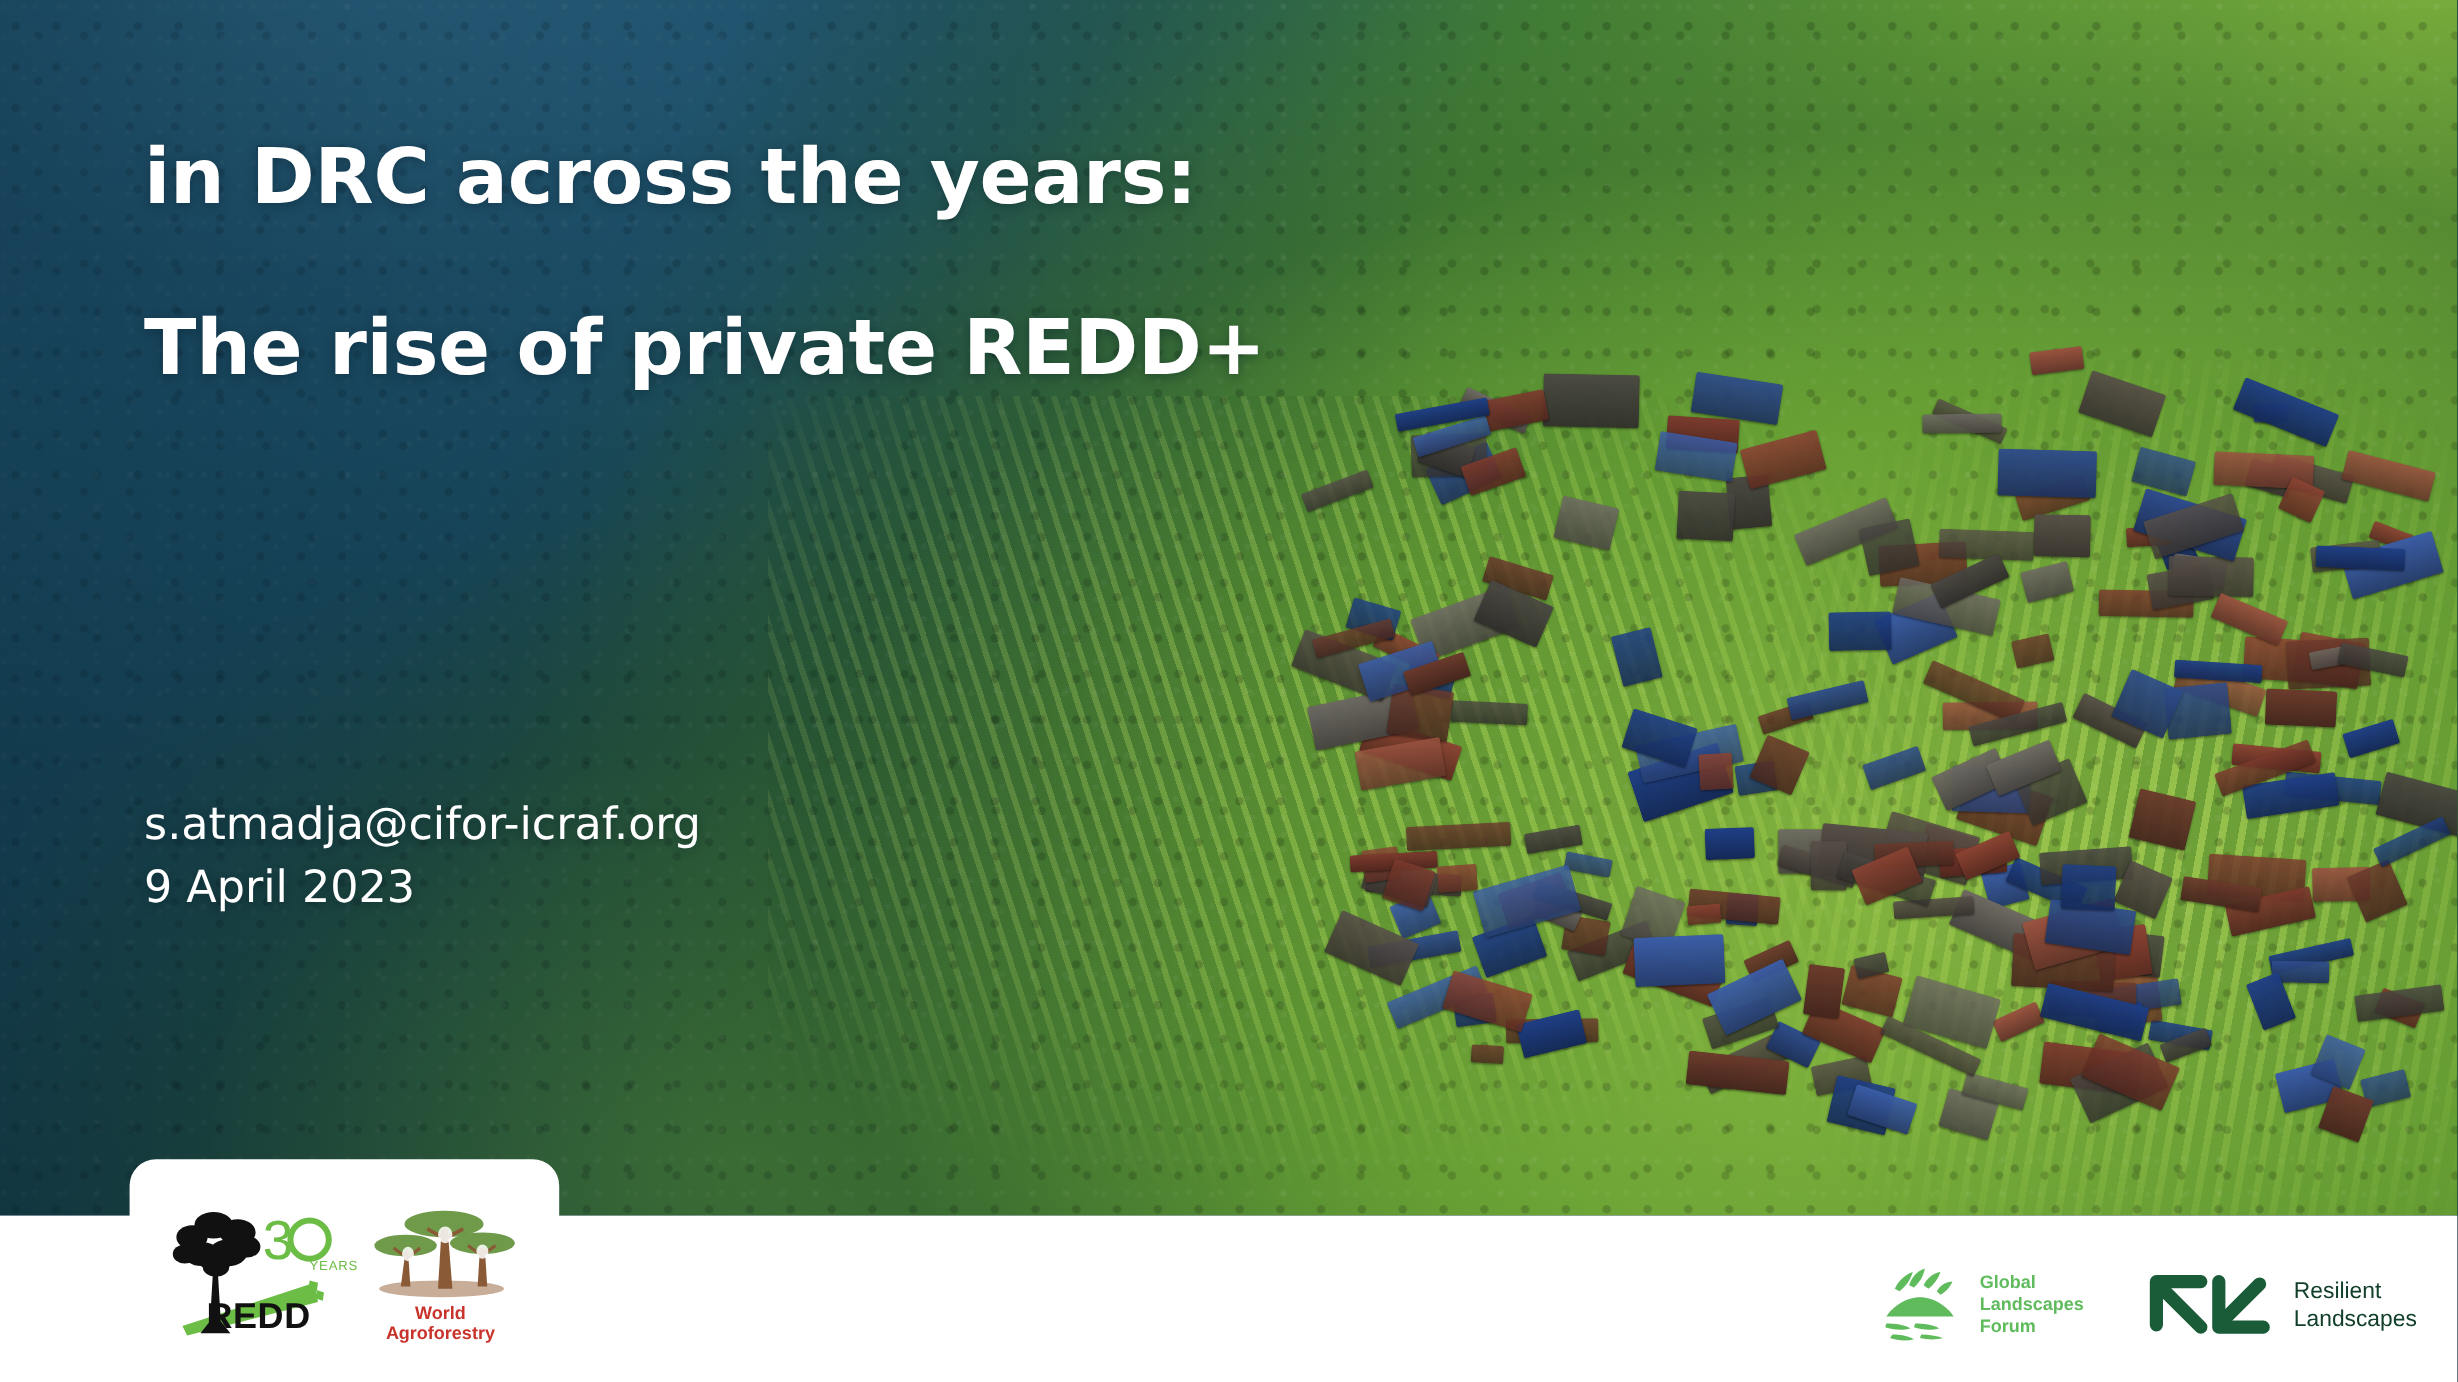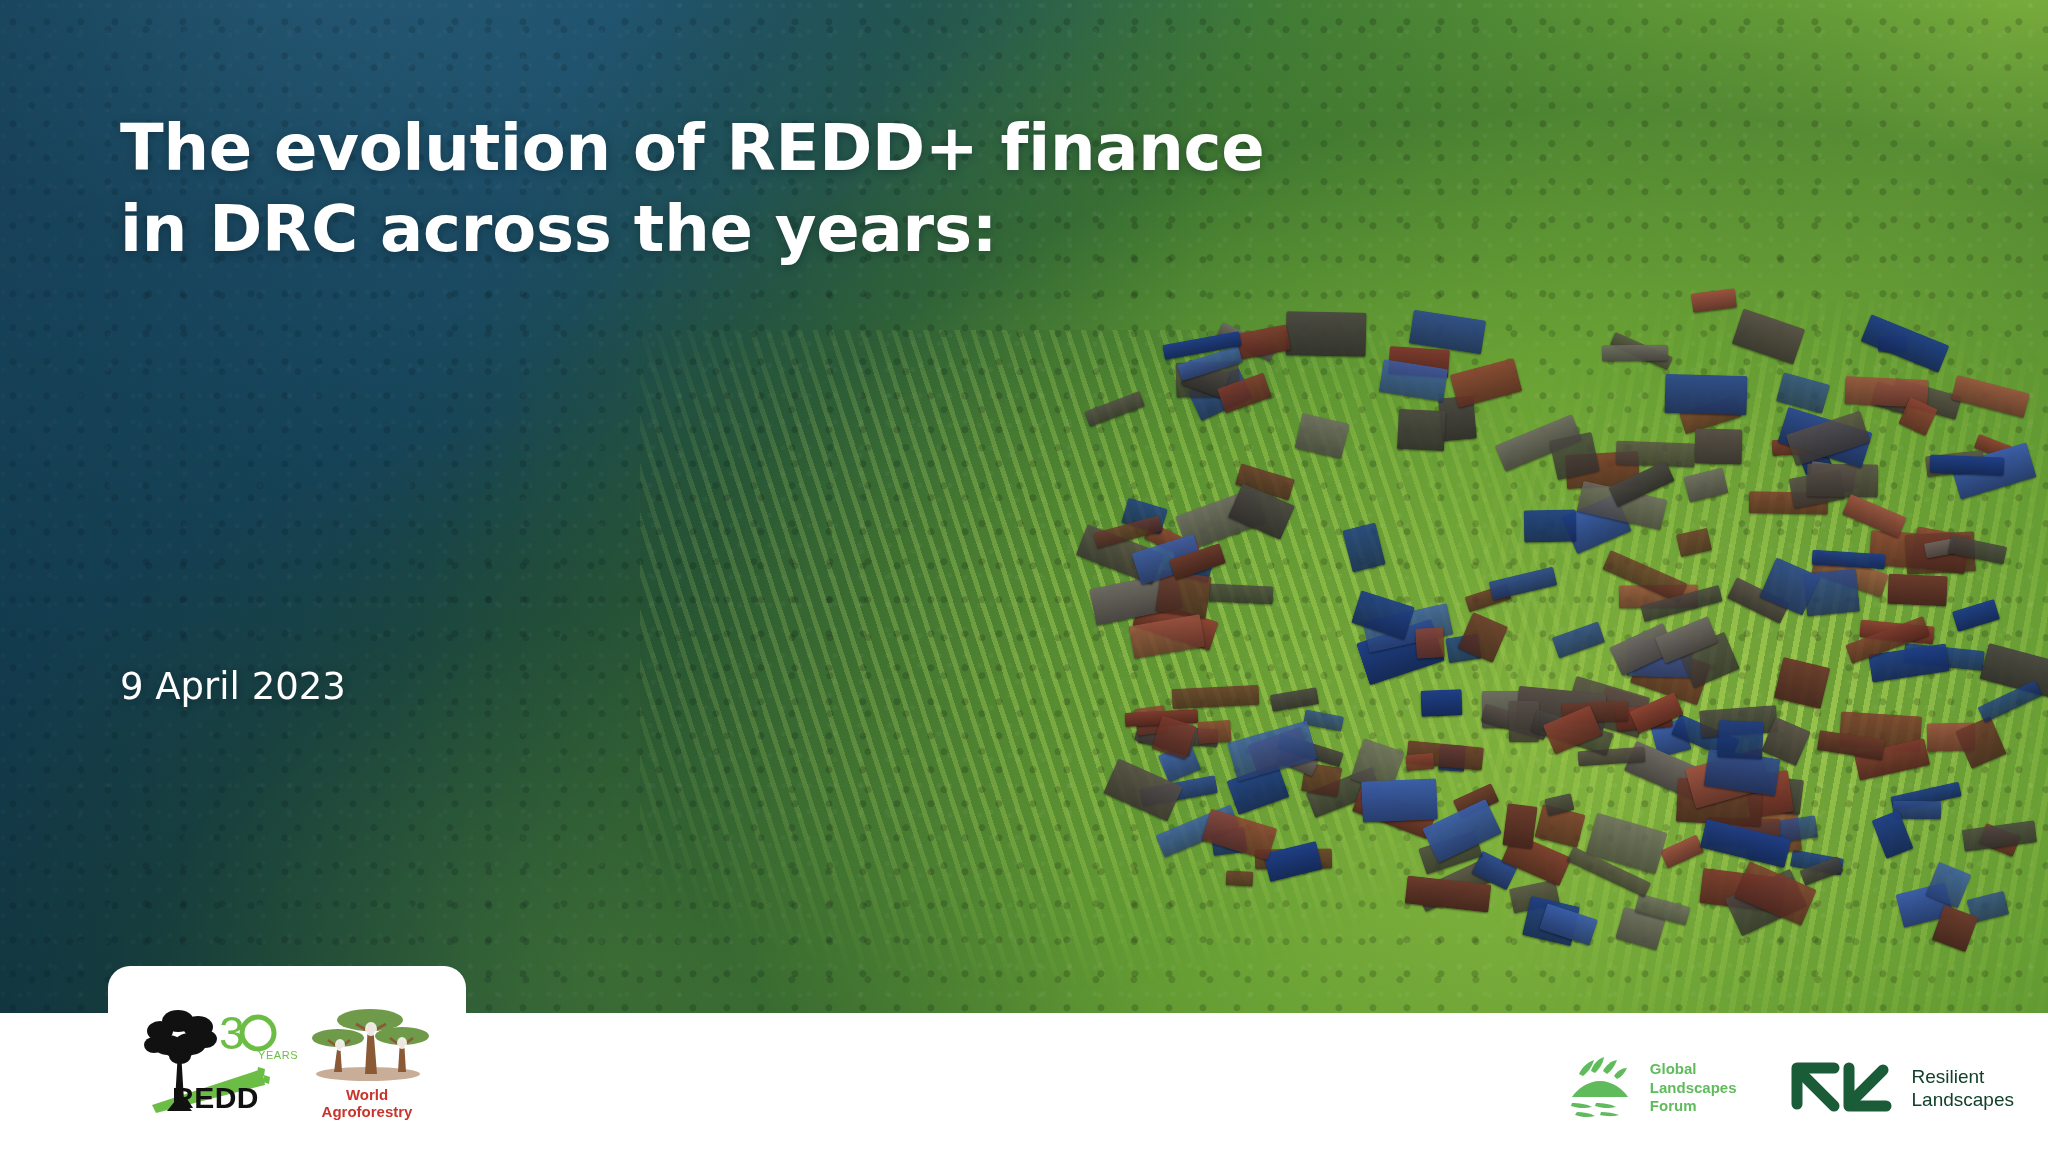--- a/index.html
+++ b/index.html
@@ -344,26 +344,27 @@
         <div class="roof" style="left: 973px; top: 152px; width: 30px; height: 29px; background: linear-gradient(rgb(140, 68, 51) 0%, rgba(0, 0, 0, 0.35) 100%), rgb(140, 68, 51); transform: rotate(24.9deg); opacity: 0.91;"></div>
         <div class="roof" style="left: 575px; top: 555px; width: 30px; height: 42px; background: linear-gradient(rgb(107, 58, 44) 0%, rgba(0, 0, 0, 0.35) 100%), rgb(107, 58, 44); transform: rotate(7.4deg); opacity: 0.98;"></div>
         <div class="roof" style="left: 859px; top: 172px; width: 78px; height: 33px; background: linear-gradient(rgb(87, 79, 72) 0%, rgba(0, 0, 0, 0.35) 100%), rgb(87, 79, 72); transform: rotate(-18deg); opacity: 0.83;"></div>
         <div class="roof" style="left: 849px; top: 128px; width: 48px; height: 30px; background: linear-gradient(rgb(47, 77, 140) 0%, rgba(0, 0, 0, 0.35) 100%), rgb(47, 77, 140); transform: rotate(15.4deg); opacity: 0.8;"></div>
       </div>
 
     <div class="ph-layer veil"></div>
   </div>
 
   <div class="title-block">
-    <div class="title-line">The evolution of REDD+ finance</div>
     <div class="title-line">in DRC across the years:</div>
     <div class="title-gap"></div>
+    <div class="title-line">The rise of private REDD+</div>
   </div>
 
   <div class="subtitle-block">
+    <div class="sub-line">s.atmadja@cifor-icraf.org</div>
     <div class="sub-line">9 April 2023</div>
   </div>
 
   <div class="band"></div>
 
   <div class="logo-card">
 
     <div class="cifor-logo">
       <svg width="148" height="116" viewBox="0 0 148 116">
 

